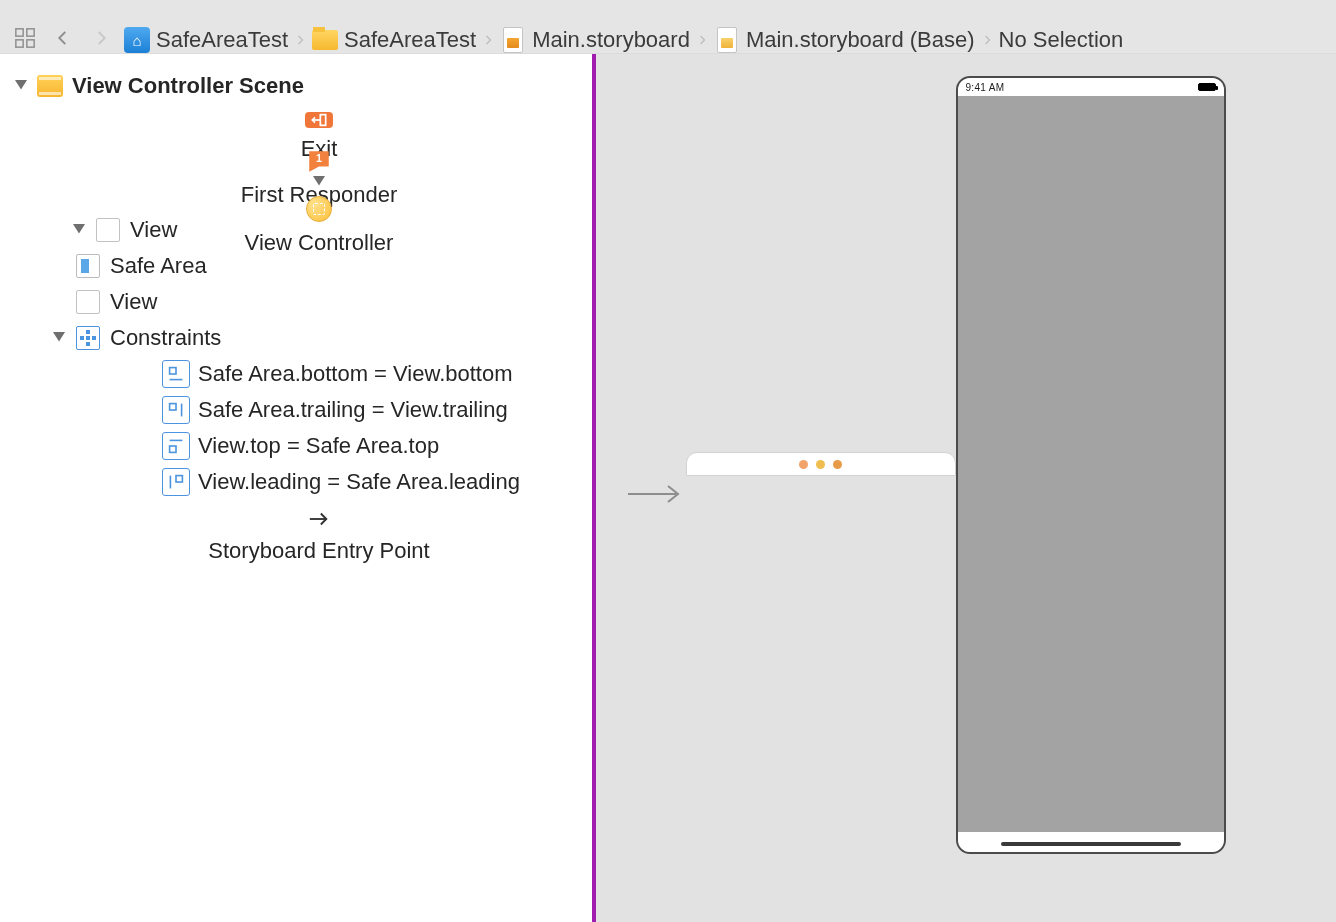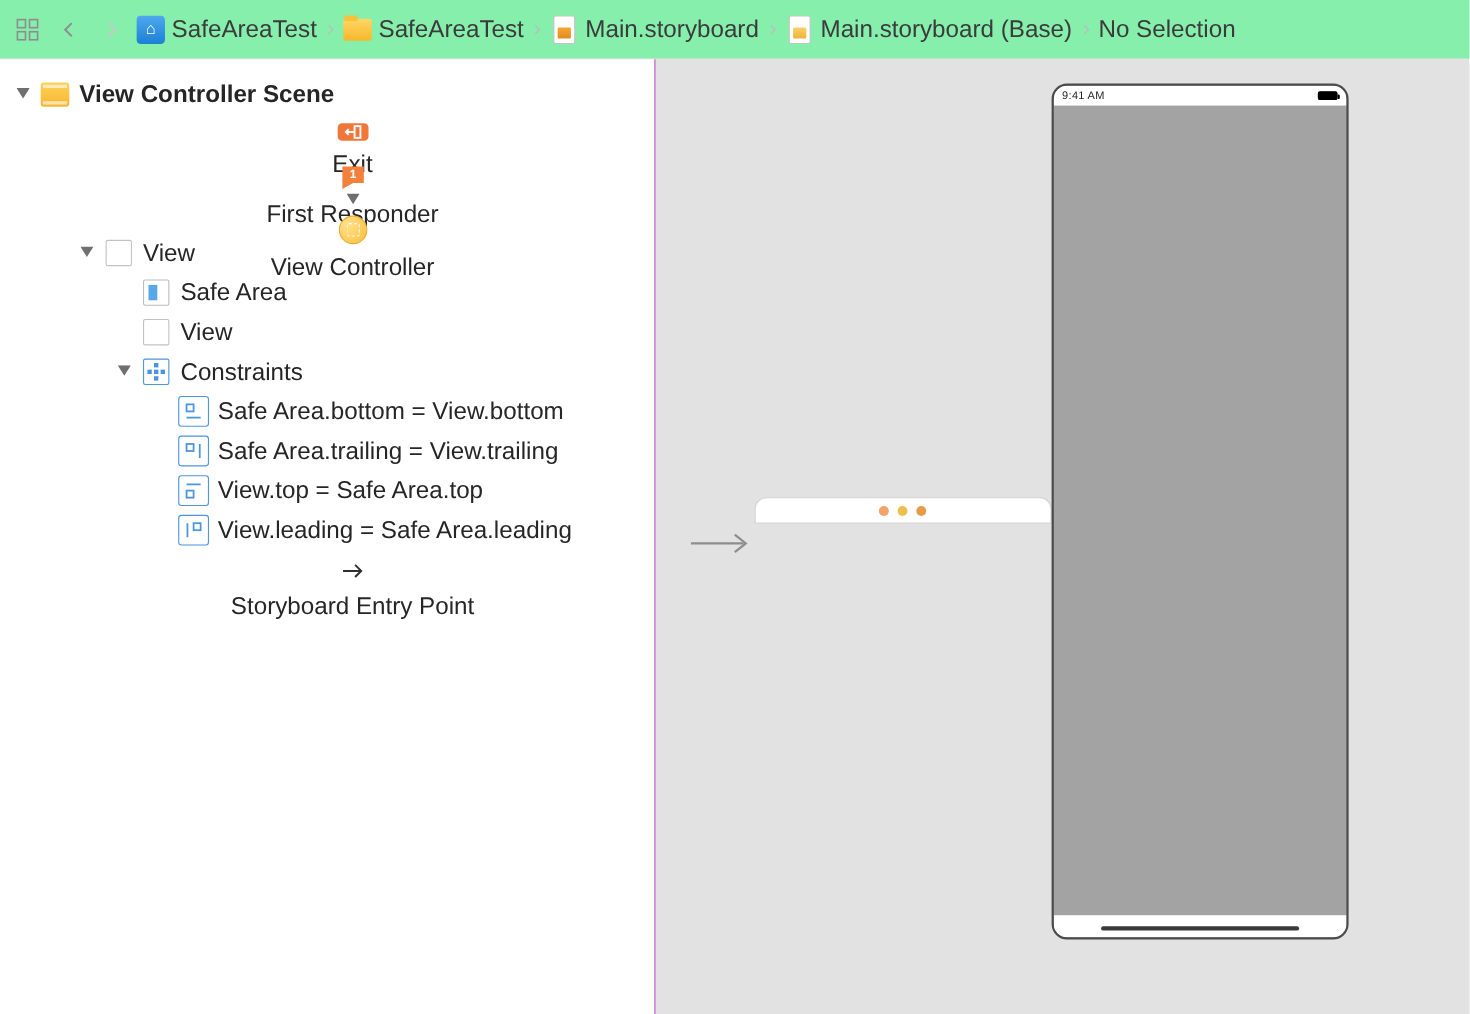--- a/index.html
+++ b/index.html
@@ -8,25 +8,25 @@
     height: 922px;
     font-family: -apple-system, "Helvetica Neue", Helvetica, Arial, sans-serif;
     font-size: 22px;
     color: #232323;
     background: #fff;
     overflow: hidden;
   }
   
   .topbar {
     display: flex;
-    align-items: center;
+    align-items: flex-end;
     height: 54px;
     padding: 0 10px;
     border-bottom: 1px solid #dcdcdc;
-    background: #86efac;
+    background: #e5e5e5;
     gap: 8px;
   }
   .tb-btn { display: flex; align-items: center; justify-content: center; width: 30px; height: 30px; color: #8e8e8e; }
   .tb-btn.disabled { color: #c8c8c8; }
   .crumb { display: flex; align-items: center; gap: 6px; white-space: nowrap; }
   .crumbs { display: flex; align-items: center; gap: 6px; flex: 1; overflow: hidden; }
   .crumb-label { color: #3b3b3b; }
   .chev { color: #bcbcbc; display: inline-flex; }
   
   .ic { width: 26px; height: 26px; display: inline-flex; align-items: center; justify-content: center; }
@@ -51,21 +51,21 @@
   .ic-storyboard.alt::after {
     background:linear-gradient(#f8d26a,#f0b23a);
   }
   
   .main {
     display: flex;
     height: calc(922px - 54px);
   }
   .outline {
     width: 596px;
-    border-right: 1px solid #a21caf;
+    border-right: 4px solid #a21caf;
     padding-top: 14px;
     background:#fff;
     overflow-y:auto;
   }
   .canvas {
     flex:1;
     background:#e2e2e2;
     position:relative;
   }
   
@@ -82,21 +82,21 @@
   }
   .row .disclosure.none { visibility:hidden; }
   .row .icon {
     width:28px; height:28px; display:inline-flex; align-items:center; justify-content:center;
   }
   .row .label { color:#262626; }
   .row.bold .label { font-weight:600; }
   .indent-0 { padding-left: 14px; }
   .indent-1 { padding-left: 54px; flex-direction: column; }
   .indent-2 { padding-left: 72px; }
-  .indent-3 { padding-left: 106px; }
+  .indent-3 { padding-left: 52px; }
   .indent-4 { padding-left: 140px; }
   
   .i-scene {
     width:26px; height:22px; background:linear-gradient(#ffd157,#f7b631); border-radius:3px; position:relative;
   }
   .i-scene::before, .i-scene::after {
     content:""; position:absolute; left:2px; right:2px; height:3px; background:rgba(255,255,255,.6);
   }
   .i-scene::before { top:2px; } .i-scene::after { bottom:2px; }
   .i-exit {

